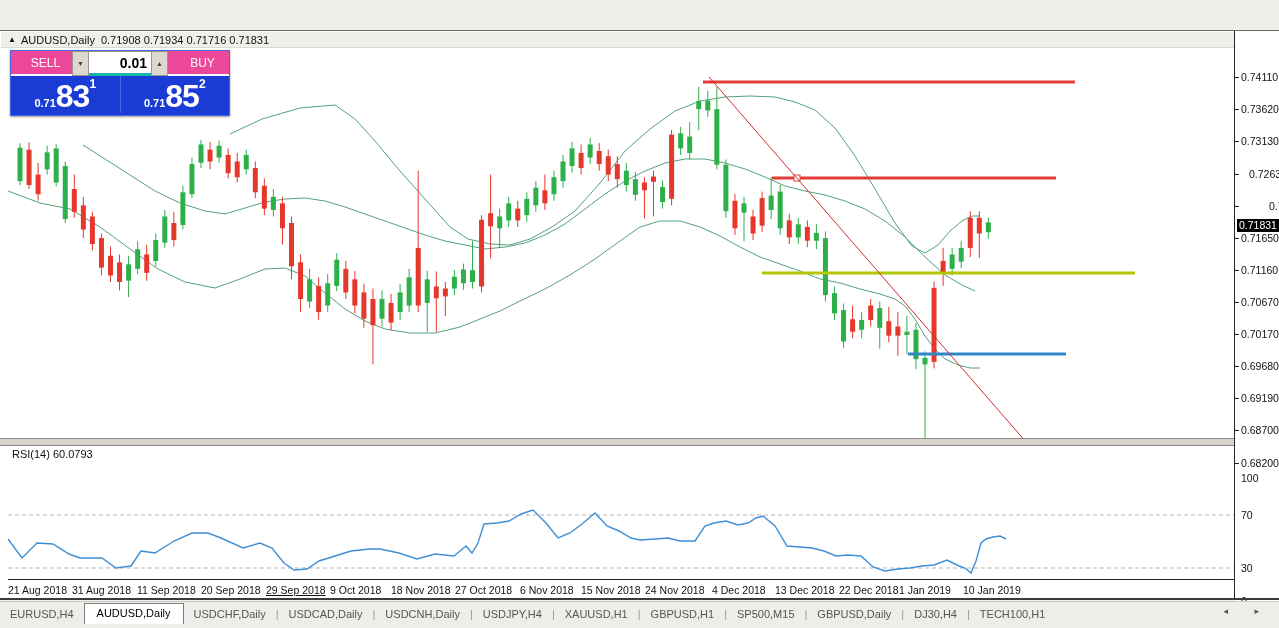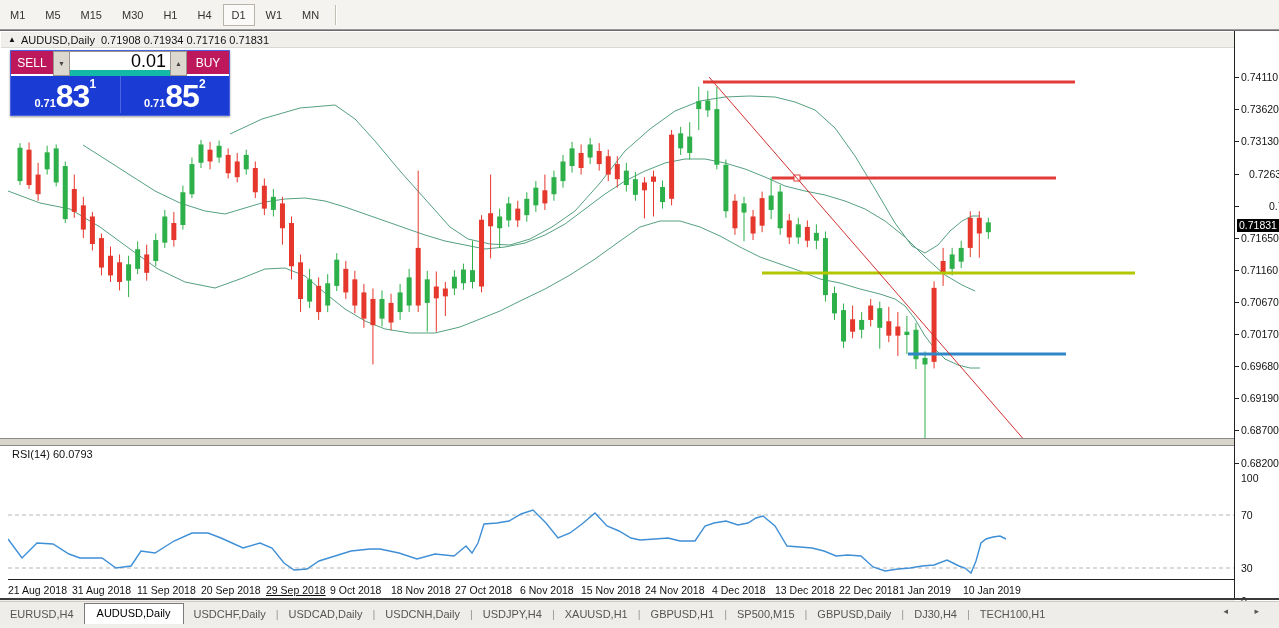--- a/index.html
+++ b/index.html
@@ -23,53 +23,41 @@
   #paxis{position:absolute;left:1235px;top:0;width:44px;height:573px;background:#fff;}
   .pl{position:absolute;left:6px;font-size:10.5px;color:#111;white-space:nowrap;}
   .ptick{position:absolute;left:0;width:4px;height:1px;background:#222;}
   .pl.current{background:#000;color:#fff;padding:0 3px 1px 2px;left:2px;}
   .dl{position:absolute;top:4px;font-size:10.5px;color:#111;white-space:nowrap;}
   
   #chart-svg{position:absolute;left:0;top:0;}
   
   #tpanel{position:absolute;left:10px;top:19px;width:218px;height:64px;background:#1b3cd4;border:1px solid #4a63e0;box-shadow:0 1px 2px rgba(0,0,0,.4);}
   #tpanel .row1{display:flex;height:25px;}
-  .tp-btn{width:42px;background:#be185d;color:#fff;font-size:12px;display:flex;align-items:center;justify-content:center;border-bottom:2px solid #fff;cursor:pointer;}
+  .tp-btn{width:53px;background:#ec4899;color:#fff;font-size:12px;display:flex;align-items:center;justify-content:center;border-bottom:2px solid #fff;cursor:pointer;padding-left:8px;}
   .tp-spin{width:15px;background:#dcd8d0;border:1px solid #9a968e;display:flex;align-items:center;justify-content:center;font-size:7px;color:#444;cursor:pointer;}
-  .tp-vol{flex:1;background:#fff;font-size:18px;color:#000;display:flex;align-items:center;justify-content:flex-end;padding-right:4px;border-top:1px solid #9a968e;border-bottom:6px solid #14b8a6;}
+  .tp-vol{flex:1;background:#fff;font-size:14px;color:#000;display:flex;align-items:center;justify-content:flex-end;padding-right:4px;border-top:1px solid #9a968e;border-bottom:3px solid #14b8a6;font-weight:bold;}
   #tpanel .row2{display:flex;height:37px;}
   .tp-price{flex:1;color:#fff;display:flex;align-items:flex-end;justify-content:center;padding-bottom:2px;}
   .tp-price:first-child{border-right:1px solid #4a63e0;}
   .tp-price .sm{font-size:11px;font-weight:bold;margin-bottom:2px;}
   .tp-price .big{font-size:32px;font-weight:bold;line-height:30px;letter-spacing:-1px;}
   .tp-price .sup{font-size:12px;font-weight:bold;align-self:flex-start;margin-top:1px;}
   
   #tabbar{position:absolute;left:0;top:601px;width:1279px;height:22px;background:#efede9;border-top:1px solid #cfcbc3;display:flex;align-items:flex-end;}
   .ctab{font-size:11px;color:#555;padding:3px 10px 4px 10px;white-space:nowrap;cursor:pointer;}
   .ctab.active{background:#fff;border:1px solid #7a7a7a;border-bottom:none;color:#000;padding:3px 12px 5px 12px;}
   .tab-sep{color:#999;font-size:11px;padding-bottom:4px;}
   #tab-arrows{position:absolute;right:8px;top:606px;font-size:9px;color:#555;letter-spacing:12px;cursor:pointer;}
 </style>
 </head>
 <body>
 
 <div id="app">
 
-  <div id="toolbar">
-      <div class="tf-btn">M1</div>
-      <div class="tf-btn">M5</div>
-      <div class="tf-btn">M15</div>
-      <div class="tf-btn">M30</div>
-      <div class="tf-btn">H1</div>
-      <div class="tf-btn">H4</div>
-      <div class="tf-btn active">D1</div>
-      <div class="tf-btn">W1</div>
-      <div class="tf-btn">MN</div>
-      <div class="tb-sep"></div>
-    </div>
 
   <div id="chartwin">
     <div id="titlebar">
       <span class="tri">▲</span>
       <span class="sym">AUDUSD,Daily</span>
       <span>0.71908 0.71934 0.71716 0.71831</span>
     </div>
 
     <svg id="chart-svg" width="1279" height="567" viewBox="0 0 1279 567">
         <defs>

